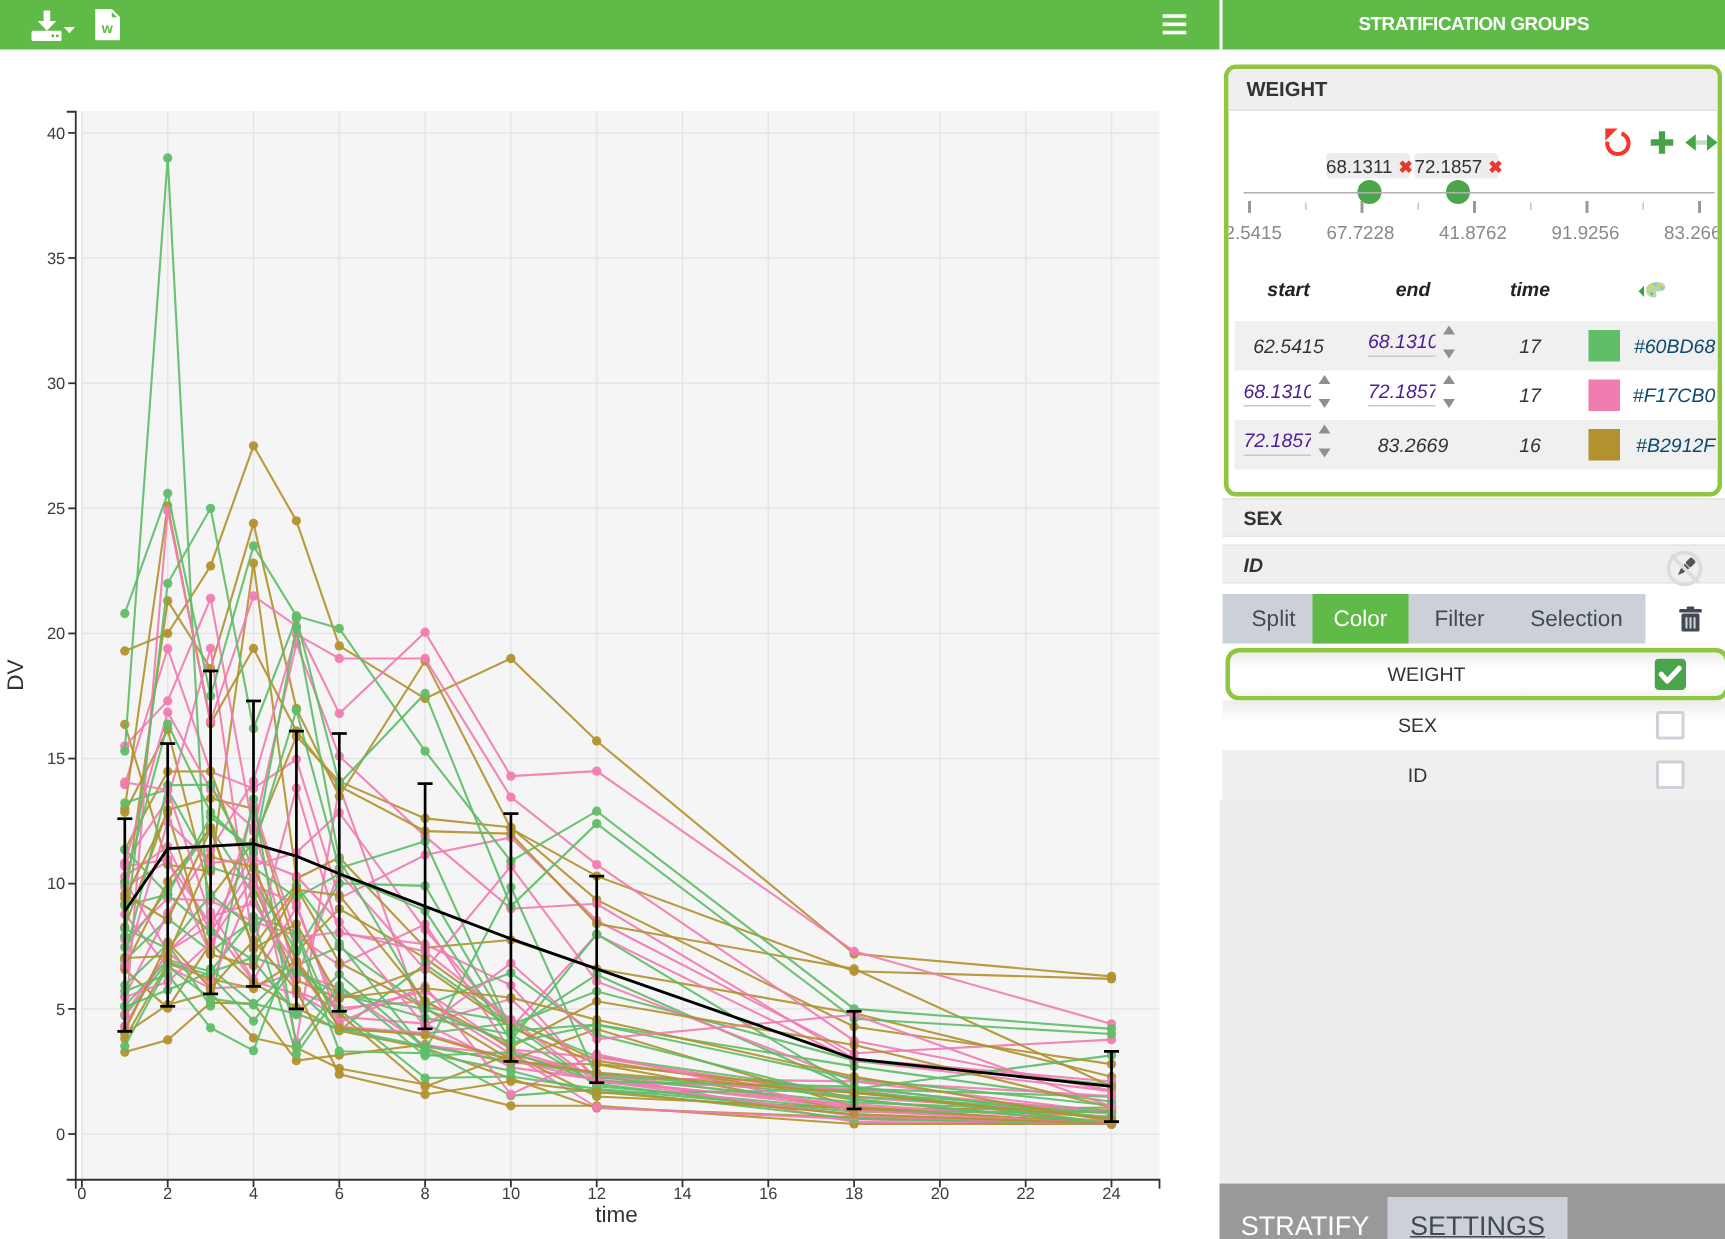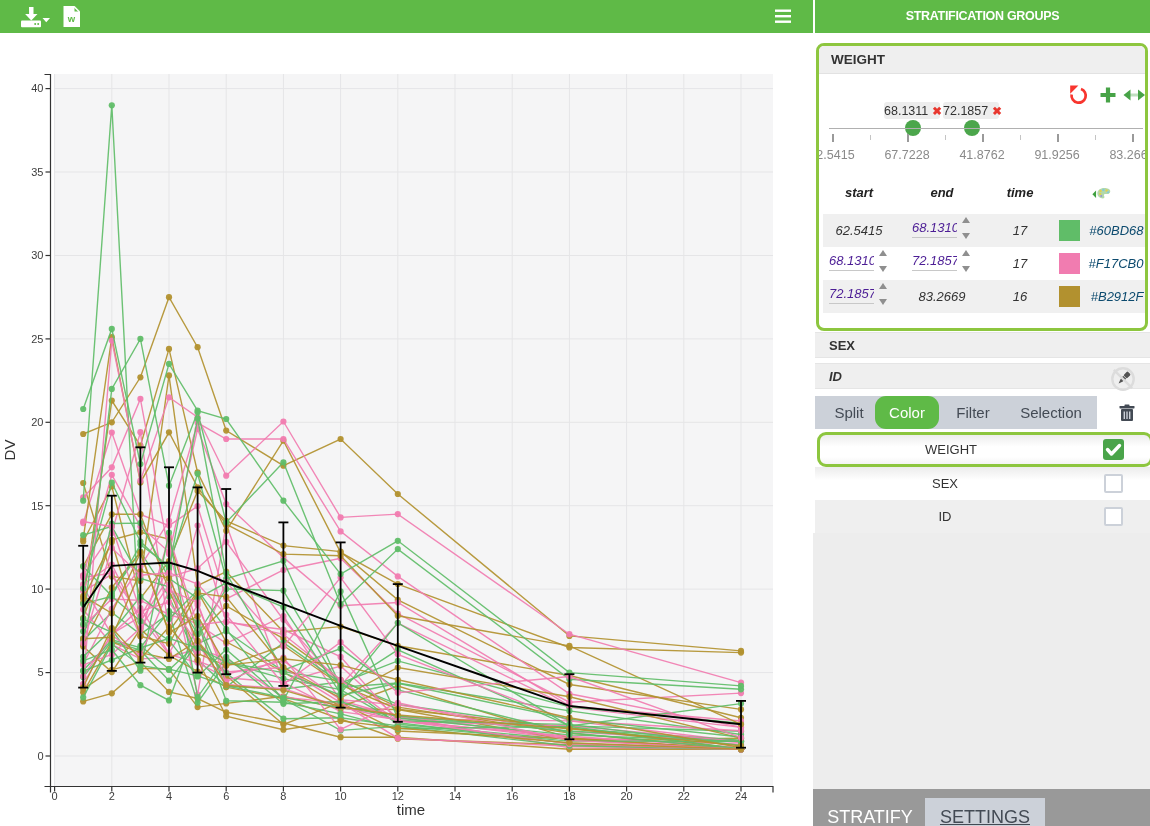--- a/index.html
+++ b/index.html
@@ -47,21 +47,21 @@
   .swatch { display:inline-block; width:21px; height:21px; vertical-align:middle; }
   .hex { display:inline-block; width:64px; color:#0c4a6e; font-size:13px; text-align:right; padding-left:7px; vertical-align:middle;}
 
   .secbar { position:absolute; left:0; width:335px; height:26px; background:#efefef;
      border-top:1px solid #e5e5e5; border-bottom:1px solid #e5e5e5; }
   .secbar span { position:absolute; left:14px; top:5px; font-size:13px; font-weight:bold; color:#333; }
 
   .tabbar { position:absolute; left:0; top:353px; width:282px; height:33px; background:#ccd1d9; }
   .tab { position:absolute; top:0; height:33px; line-height:33px; text-align:center;
      font-size:15px; color:#434a54; }
-  .tab.active { background:#5fba47; color:#fff;border-radius:11px; }
+  .tab.active { background:#5fba47; color:#fff; }
 
   .rowitem { position:absolute; left:0; width:335px; height:33px; }
   .rowitem .lbl { position:absolute; left:0; top:9px; width:260px; text-align:center; font-size:13px; color:#333; }
   .cb { position:absolute; left:289px; top:7px; width:19px; height:19px; background:#fff;
      border:2px solid #ccd1d9; border-radius:2px; }
   .weightbox { position:absolute; left:2px; top:389px; width:336px; height:35px;
      background:linear-gradient(#ededed,#fff 40%,#fff 75%,#f4f4f4); border:3px solid #8dc63f; border-radius:9px; }
 
   .graybody { position:absolute; left:-2px; top:457px; width:337px; height:289px; background:#ededed; }
   .botbar { position:absolute; left:-2px; top:746px; width:337px; height:47px; background:#999999; }

